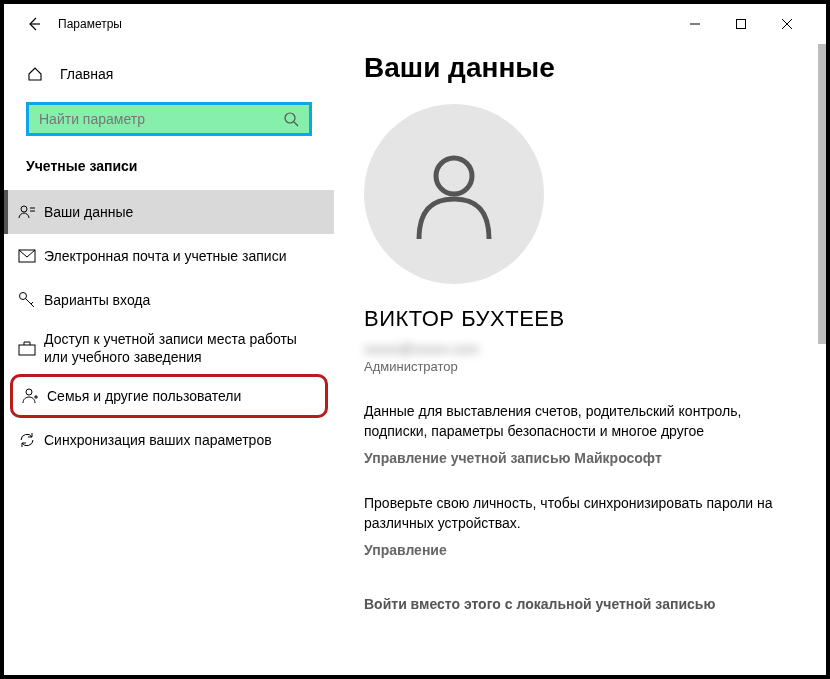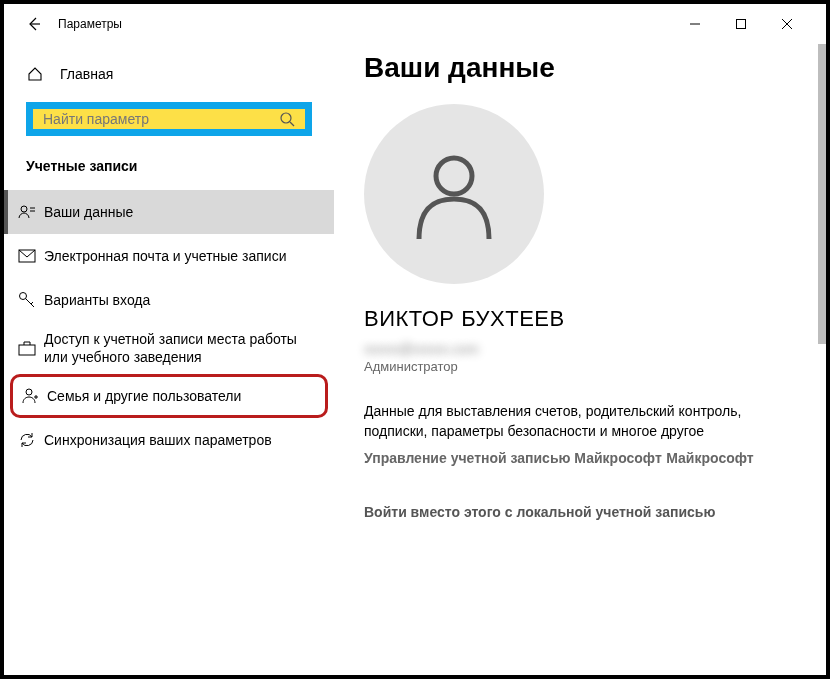--- a/index.html
+++ b/index.html
@@ -14,21 +14,21 @@
   }
   .titlebar .back { width: 28px; height: 28px; display:flex;align-items:center;justify-content:center;margin-right:10px;cursor:pointer;}
   .titlebar .title { flex: 0 0 auto; }
   .titlebar .spacer { flex: 1; }
   .winbtn { width: 46px; height: 32px; display:flex;align-items:center;justify-content:center;cursor:pointer;}
   .body { flex:1; display:flex; overflow:hidden; }
   .sidebar { width: 330px; background:#fff; padding-top:10px; }
   .home-row { display:flex; align-items:center; height:40px; padding:0 22px; font-size:14px; cursor:pointer;}
   .home-row .ico { width:18px; margin-right:16px; display:flex;align-items:center;justify-content:center;}
   .searchbox {
-    margin: 8px 22px 18px 22px; height:34px; border:7px solid #0ea5e9; background:#fde047;
+    margin: 8px 22px 18px 22px; height:34px; border:3px solid #0ea5e9; background:#86efac;
     display:flex; align-items:center; padding:0 10px; font-size:14px; color:#666;
   }
   .searchbox .ph { flex:1; color:#777; }
   .searchbox .sicon { width:16px;height:16px; }
   .section-title { padding: 4px 22px 16px 22px; font-size:14px; font-weight:600; }
   .nav-item {
     display:flex; align-items:center; min-height:44px; padding:8px 22px 8px 40px;
     font-size:14px; cursor:pointer; position:relative; line-height:1.3;
   }
   .nav-item .nico { position:absolute; left:14px; width:18px;height:18px; display:flex;align-items:center;justify-content:center;}
@@ -191,19 +191,20 @@
         </svg>
       </div>
 
       <div class="username">ВИКТОР БУХТЕЕВ</div>
       <div class="blurred">xxxxx@xxxxx.com</div>
       <div class="role">Администратор</div>
 
       <div class="para">Данные для выставления счетов, родительский контроль, подписки, параметры безопасности и многое другое</div>
       <div class="link">Управление учетной записью Майкрософт</div>
 
-      <div class="link">Майкрософт</div>
+      <div class="para">Проверьте свою личность, чтобы синхронизировать пароли на различных устройствах.</div>
+      <div class="link">Управление</div>
 
       <div class="link" style="color:#555;margin-top:10px;">Войти вместо этого с локальной учетной записью</div>
     </div>
 
   </div>
 </div>
 
 </body></html>

